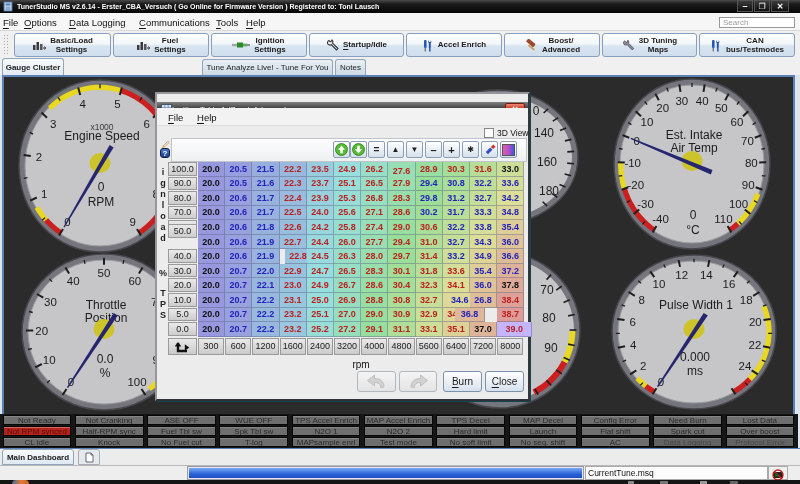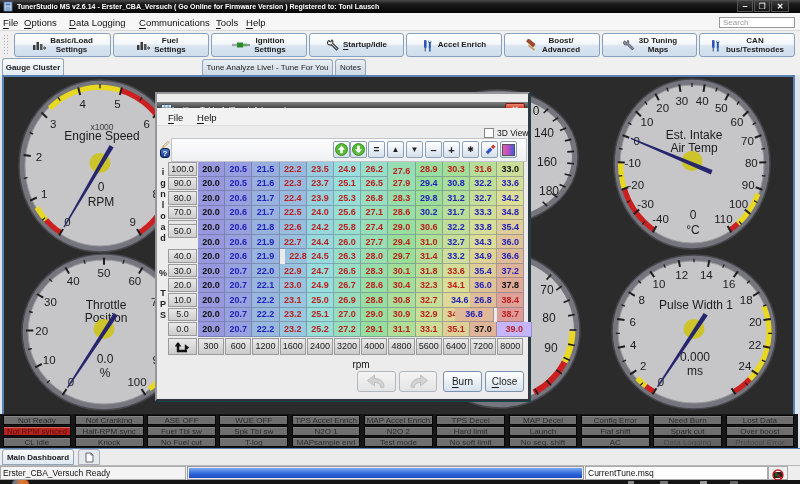--- a/index.html
+++ b/index.html
@@ -419,21 +419,20 @@
     <div class="ind" style="left:725.5px;top:437.2px;width:68.8px;height:10.3px;background:#636363;color:#474747;">Protocol Error</div>
     <div class="abs" style="left:0;top:448px;width:800px;height:18px;background:#ececec;border-top:1px solid #5a82b4;border-bottom:1px solid #b8b8b8"></div>
     <div class="abs" style="left:2px;top:449px;width:72px;height:16px;border:1px solid #93a5b8;border-radius:3px 3px 0 0;background:linear-gradient(#f8fafc,#dfe9f2);font-size:8px;font-weight:bold;color:#222;display:flex;align-items:center;justify-content:center;white-space:nowrap">Main Dashboard</div>
     <div class="abs" style="left:78px;top:449px;width:22px;height:16px;border:1px solid #aab;border-radius:3px 3px 0 0;background:#e4e9ee;display:flex;align-items:center;justify-content:center">
       <svg width="9" height="11" viewBox="0 0 9 11">
         <path d="M1 1 L6 1 L8 3 L8 10 L1 10 Z" fill="#fff" stroke="#667"></path>
         <path d="M6 1 L6 3 L8 3" fill="none" stroke="#667"></path>
       </svg>
     </div>
     <div class="abs" style="left:0;top:466px;width:800px;height:14px;background:#eeeeee">
-      <div class="abs" style="left:0;top:0;width:186px;height:14px;background:#f4f4f4;border:1px solid #aaa;font-size:8.5px;color:#111;line-height:12px;padding-left:2px">Erster_CBA_Versuch Ready</div>
       <div class="abs" style="left:187px;top:0;width:397px;height:14px;border:1px solid #99a;background:#e8e8e8">
         <div style="position:absolute;left:1px;top:1px;width:393px;height:10px;background:linear-gradient(#7aabf4,#2a62d8 60%,#1e4fc0)"></div>
       </div>
       <div class="abs" style="left:585px;top:0;width:183px;height:14px;background:#fdfdfd;border:1px solid #aaa;font-size:8.5px;color:#111;line-height:12px;padding-left:2px">CurrentTune.msq</div>
       <div class="abs" style="left:768px;top:0;width:20px;height:14px;border:1px solid #aaa;background:#f0f0f0"><svg width="14" height="12" viewBox="0 0 14 12" style="margin:0 0 0 2px">
           <rect x="2" y="3" width="10" height="6" fill="#222"></rect>
           <circle cx="7" cy="6" r="5" fill="none" stroke="#c02020" stroke-width="1.4"></circle>
           <line x1="3.5" y1="2.5" x2="10.5" y2="9.5" stroke="#c02020" stroke-width="1.4"></line>
           <rect x="4" y="4.5" width="3" height="3" fill="#186018"></rect>
         </svg></div>
@@ -662,21 +661,21 @@
       <div class="dc" style="left:41.0px;top:213.5px;width:27.2px;height:14.6px;background:#9898de;color:#101010">20.0</div>
       <div class="dc" style="left:68.2px;top:213.5px;width:27.2px;height:14.6px;background:#98a2de;color:#2222bb">20.7</div>
       <div class="dc" style="left:95.4px;top:213.5px;width:27.2px;height:14.6px;background:#98b8de;color:#2222bb">22.2</div>
       <div class="dc" style="left:122.6px;top:213.5px;width:27.2px;height:14.6px;background:#98c7de;color:#bb2020">23.2</div>
       <div class="dc" style="left:149.8px;top:213.5px;width:27.2px;height:14.6px;background:#98ded9;color:#bb2020">25.1</div>
       <div class="dc" style="left:177.0px;top:213.5px;width:27.2px;height:14.6px;background:#98debd;color:#bb2020">27.0</div>
       <div class="dc" style="left:204.2px;top:213.5px;width:27.2px;height:14.6px;background:#98de9f;color:#bb2020">29.0</div>
       <div class="dc" style="left:231.4px;top:213.5px;width:27.2px;height:14.6px;background:#acde98;color:#bb2020">30.9</div>
       <div class="dc" style="left:258.6px;top:213.5px;width:27.2px;height:14.6px;background:#cade98;color:#bb2020">32.9</div>
       <div class="dc" style="left:285.8px;top:213.5px;width:27.2px;height:14.6px;background:#ded698;color:#bb2020">34.8</div>
-      <div class="dc" style="left:298px;top:213.5px;width:39px;height:14.6px;background:#deb898;color:#2222bb">36.8</div>
+      <div class="dc" style="left:298px;top:213.5px;width:30px;height:14.6px;background:#deb898;color:#2222bb">36.8</div>
       <div class="dc" style="left:340.2px;top:213.5px;width:27.2px;height:14.6px;background:#de9c98;color:#bb2020">38.7</div>
       <div class="dc" style="left:41.0px;top:228.1px;width:27.2px;height:14.6px;background:#9898de;color:#101010">20.0</div>
       <div class="dc" style="left:68.2px;top:228.1px;width:27.2px;height:14.6px;background:#98a2de;color:#2222bb">20.7</div>
       <div class="dc" style="left:95.4px;top:228.1px;width:27.2px;height:14.6px;background:#98b8de;color:#2222bb">22.2</div>
       <div class="dc" style="left:122.6px;top:228.1px;width:27.2px;height:14.6px;background:#98c7de;color:#bb2020">23.2</div>
       <div class="dc" style="left:149.8px;top:228.1px;width:27.2px;height:14.6px;background:#98ded7;color:#bb2020">25.2</div>
       <div class="dc" style="left:177.0px;top:228.1px;width:27.2px;height:14.6px;background:#98deba;color:#bb2020">27.2</div>
       <div class="dc" style="left:204.2px;top:228.1px;width:27.2px;height:14.6px;background:#98de9e;color:#bb2020">29.1</div>
       <div class="dc" style="left:231.4px;top:228.1px;width:27.2px;height:14.6px;background:#afde98;color:#bb2020">31.1</div>
       <div class="dc" style="left:258.6px;top:228.1px;width:27.2px;height:14.6px;background:#cdde98;color:#bb2020">33.1</div>

